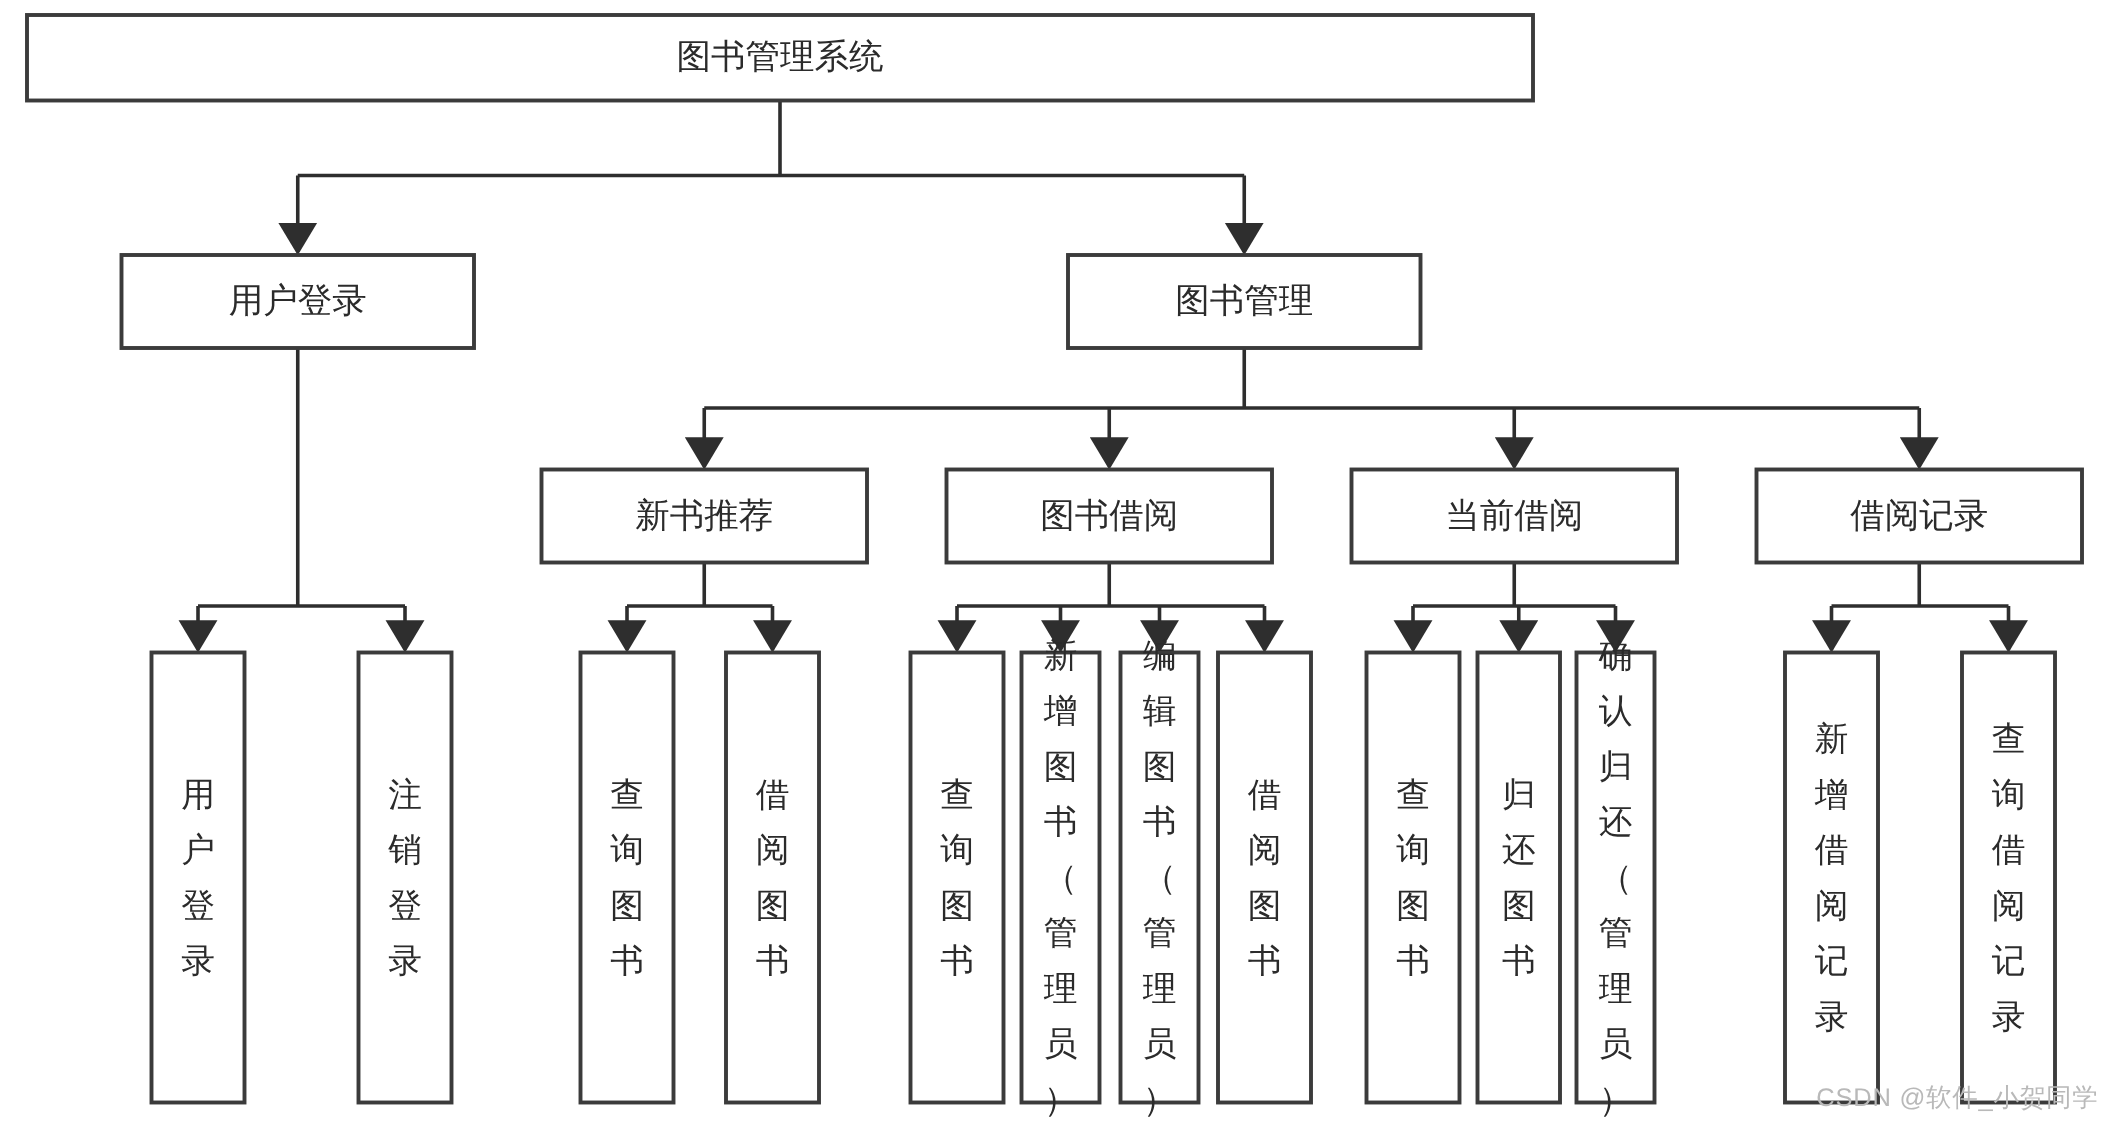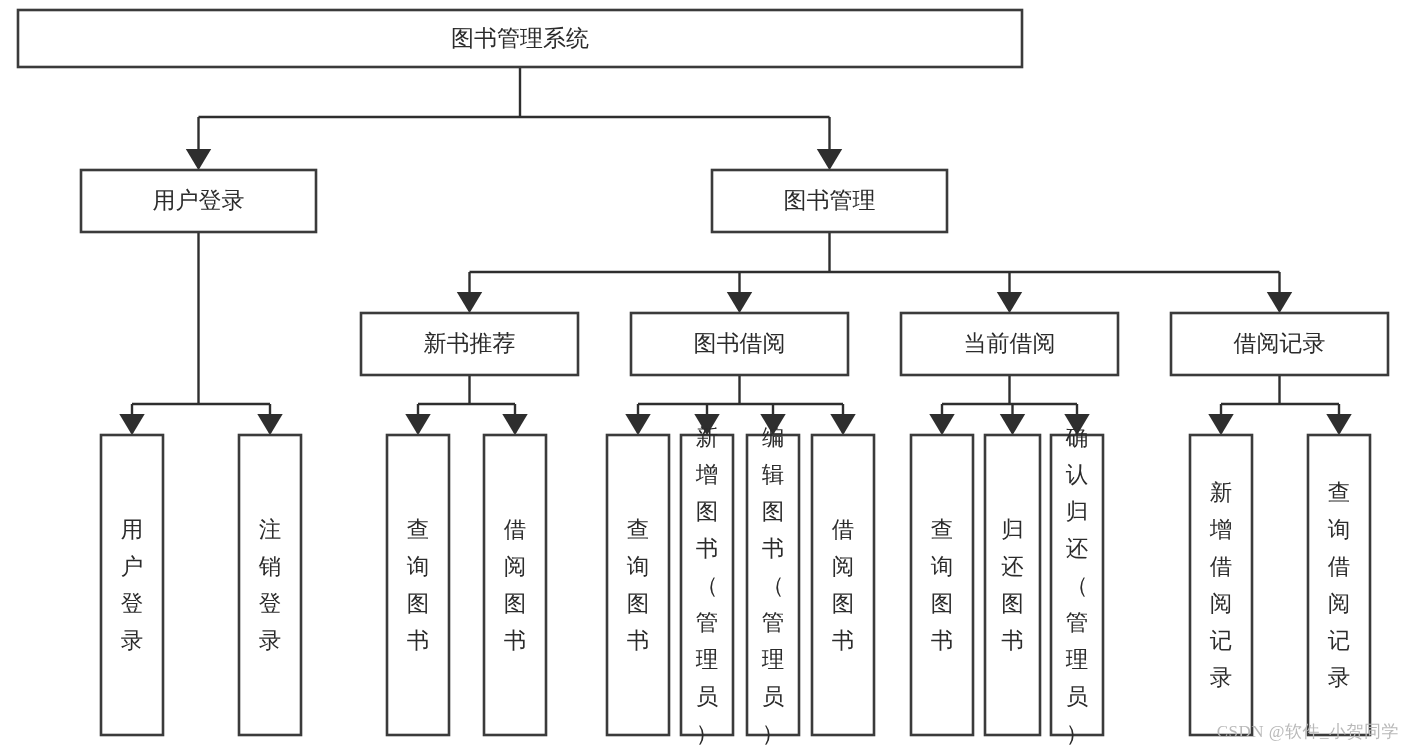--- a/index.html
+++ b/index.html
@@ -19,21 +19,21 @@
     fill:#2b2b2b;font-family:"Liberation Sans","DejaVu Sans",sans-serif;
     font-size:22.5px;text-anchor:middle;
   }
   .connector{
     stroke:#2e2e2e;stroke-width:2.4;fill:none;
   }
   .arrow-head{fill:#2e2e2e;}
   .watermark{
     position:absolute;right:6px;bottom:4px;
     font-size:17px;color:#b9b9b9;
-    font-family:Liberation Serif, serif;
+    font-family:Liberation Sans, sans-serif;
     white-space:nowrap;letter-spacing:0.5px;
     pointer-events:none;
     margin-left:44px;
   }
 </style>
 </head>
 <body>
 
 <svg id="canvas" viewBox="0 0 1405 747" xmlns="http://www.w3.org/2000/svg">
 

